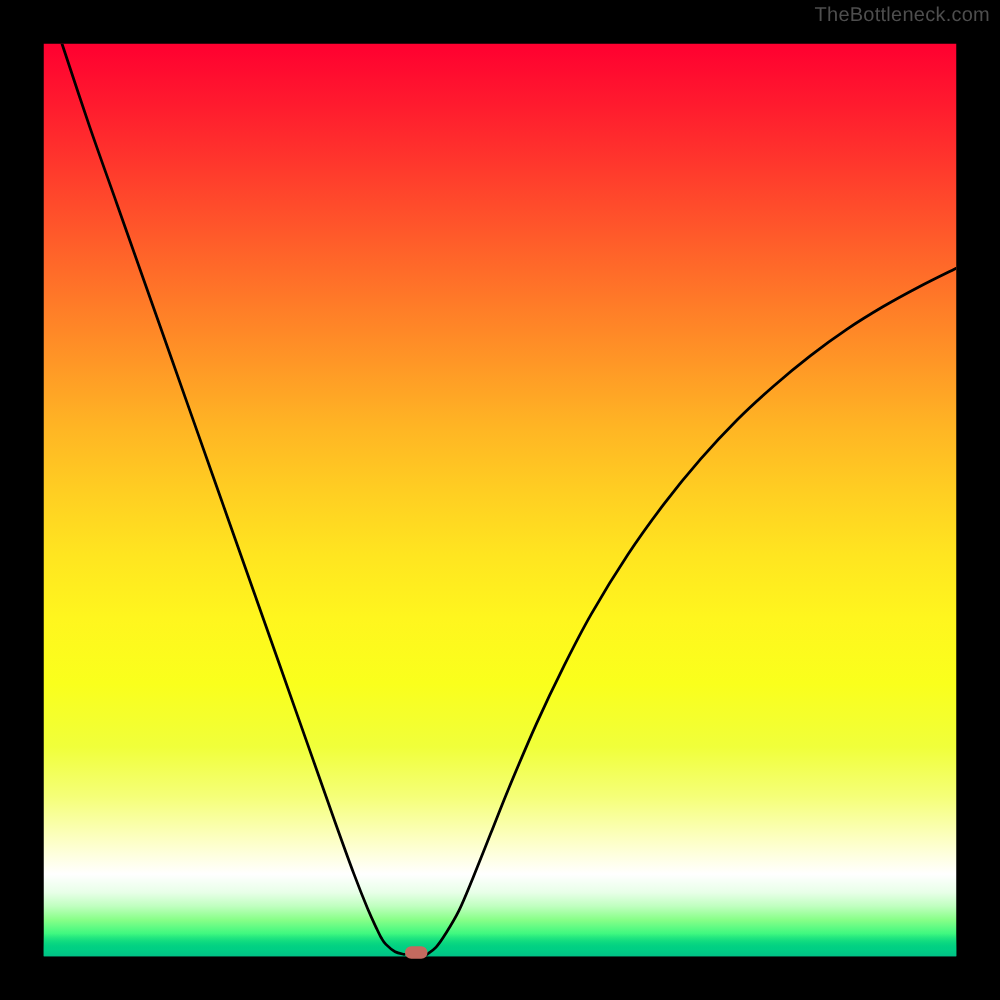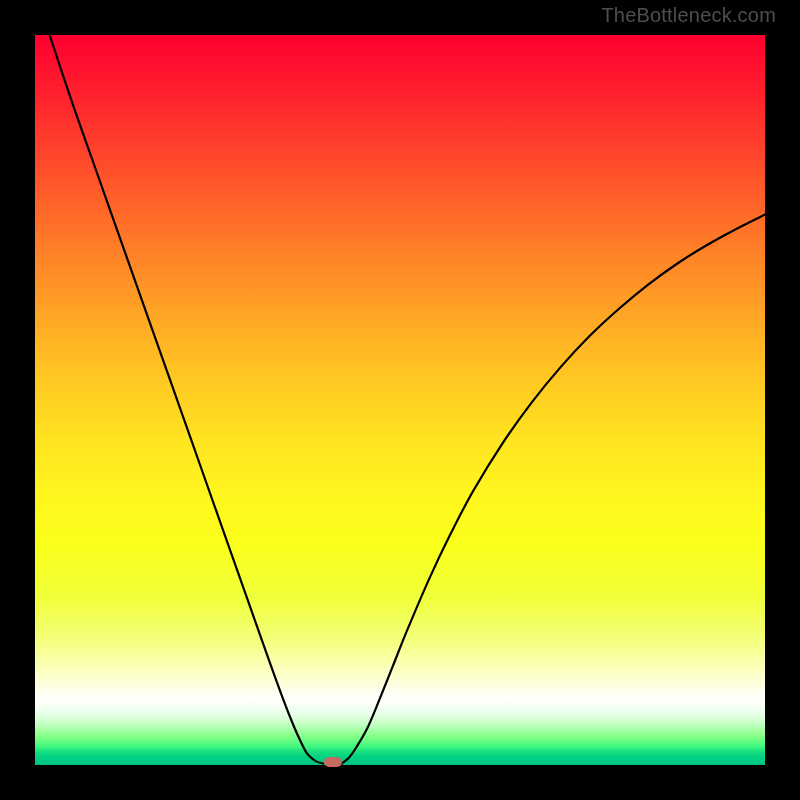--- a/index.html
+++ b/index.html
@@ -12,23 +12,23 @@
     font-family: Arial, Helvetica, sans-serif;
   }
   .container {
     position: relative;
     width: 800px;
     height: 800px;
   }
   .watermark {
     position: absolute;
     top: 4px;
-    right: 24px;
+    right: 8px;
     color: #4e4e4e;
-    font-size: 20px;
+    font-size: 16px;
     letter-spacing: 0.2px;
     z-index: 10;
   }
   .plot-area {
     position: absolute;
     left: 35px;
     top: 35px;
     width: 730px;
     height: 730px;
     background: linear-gradient(to bottom,

